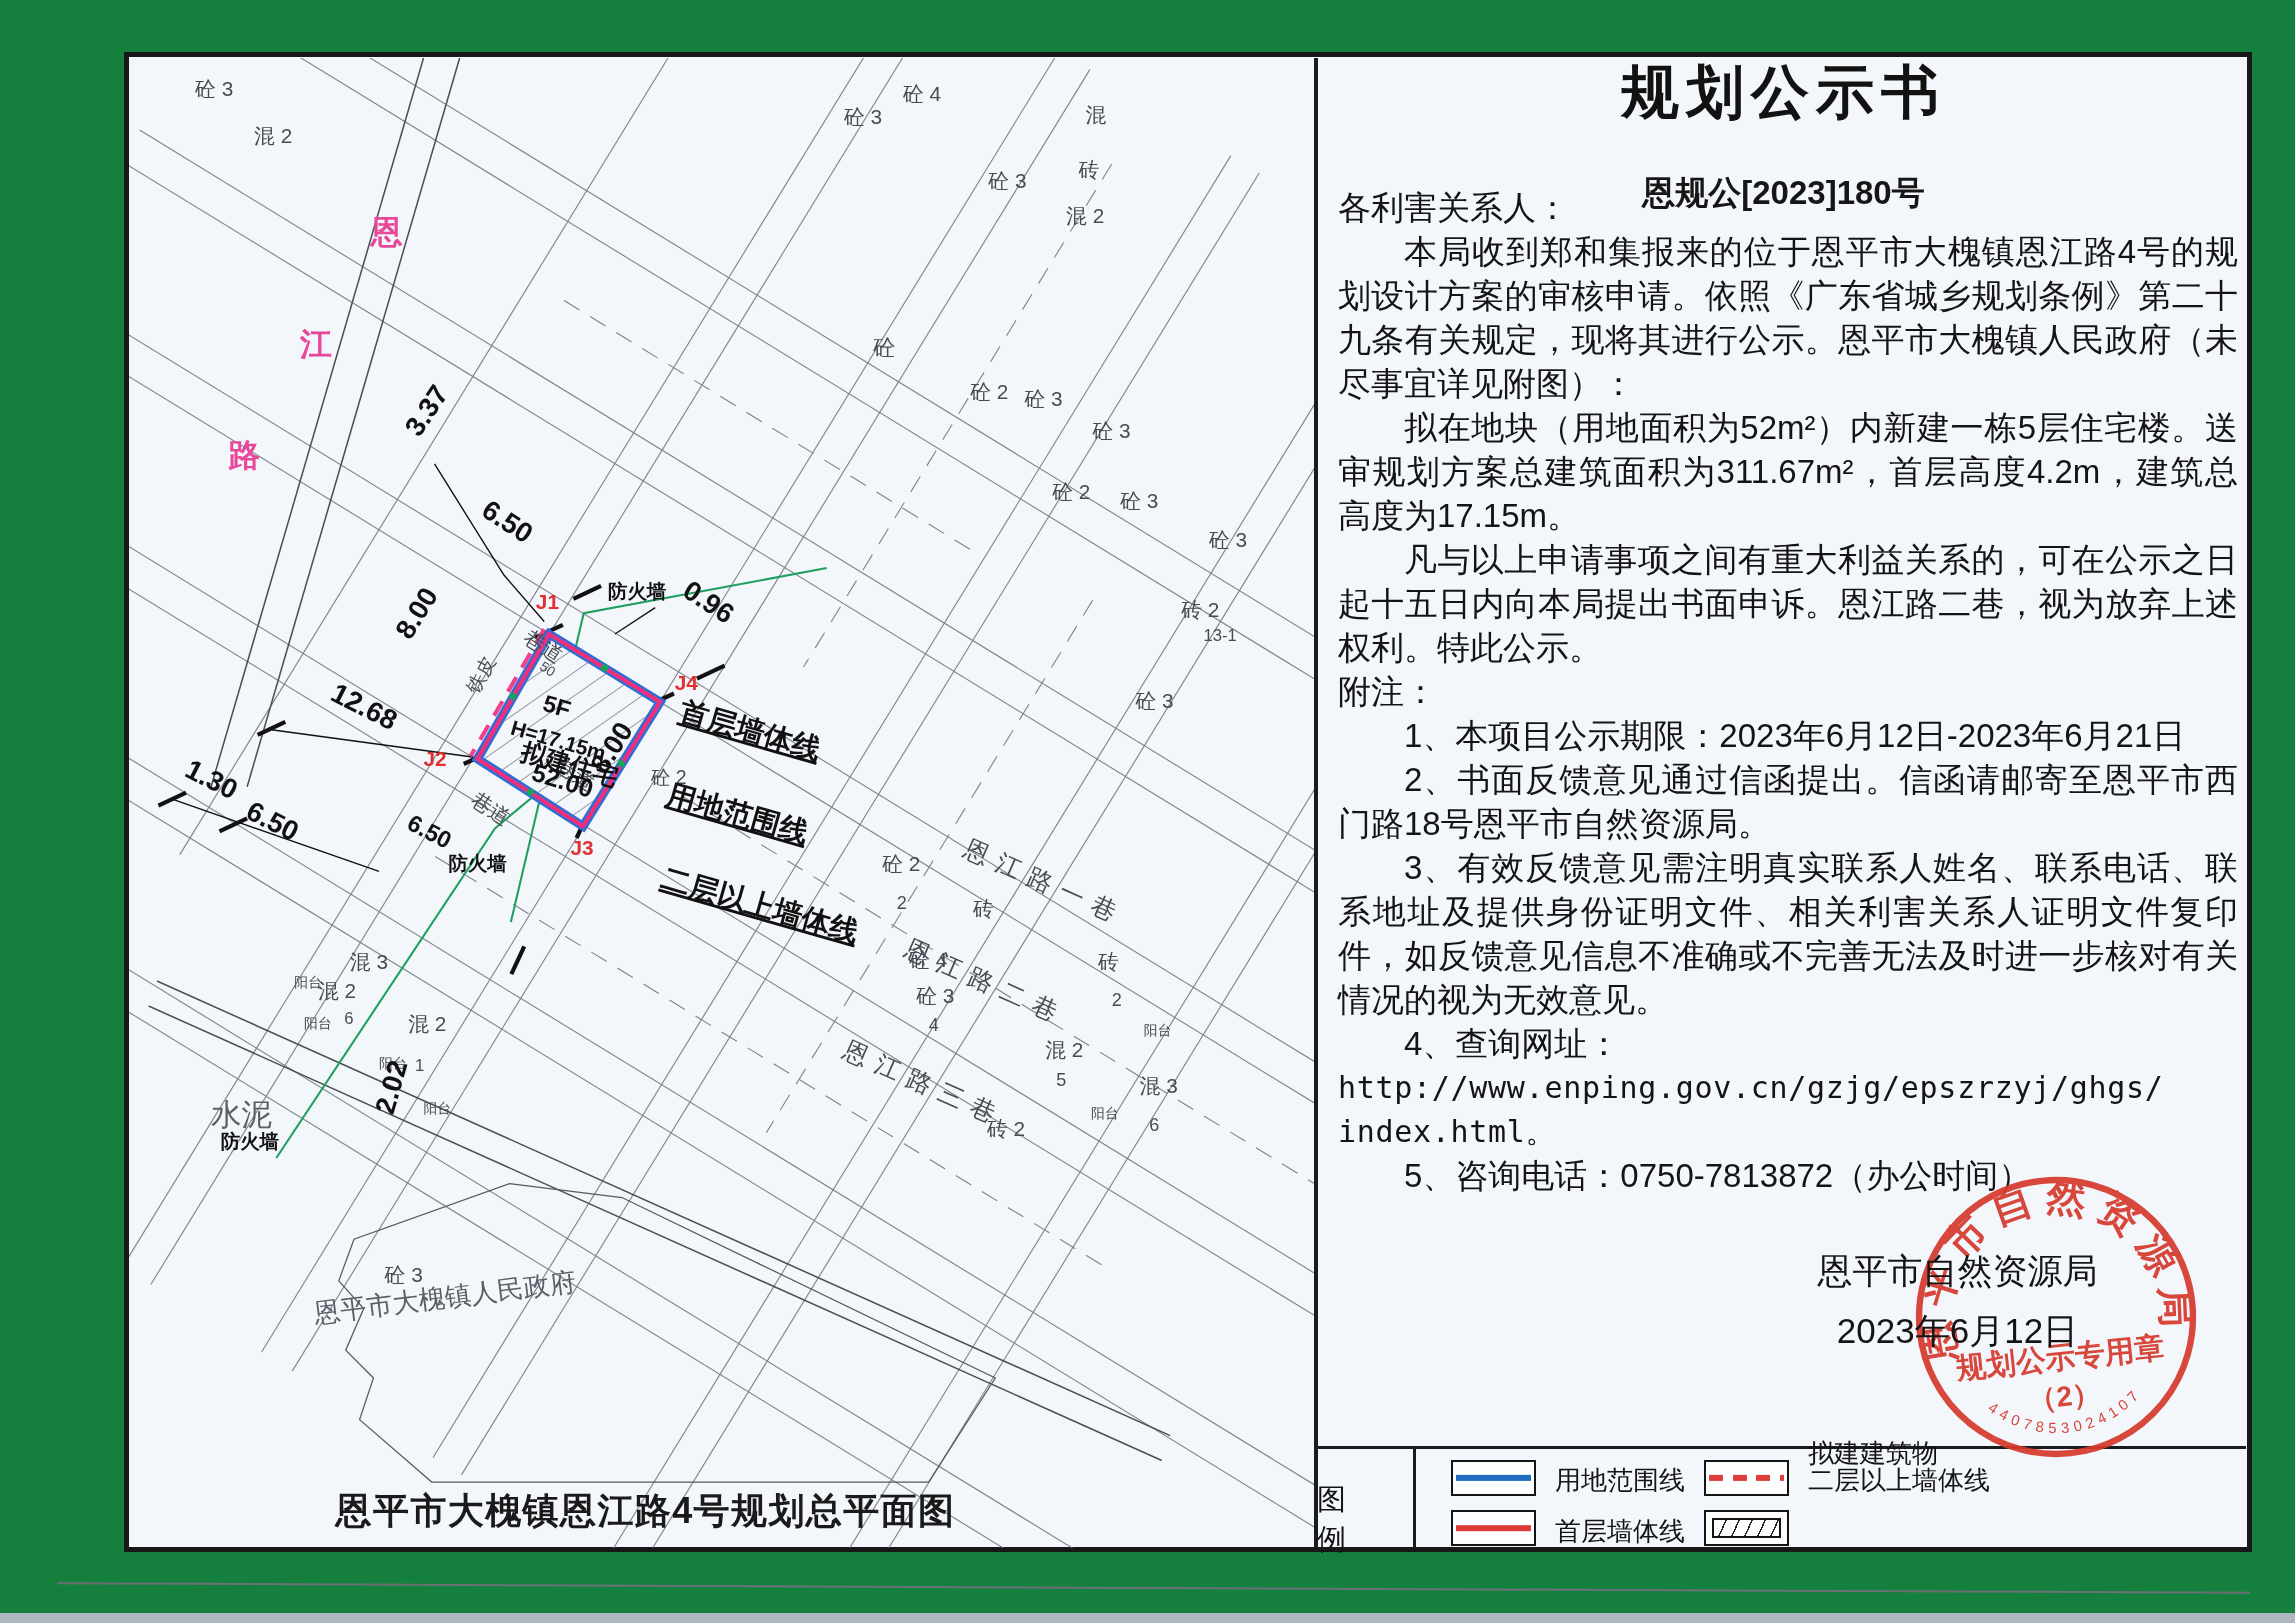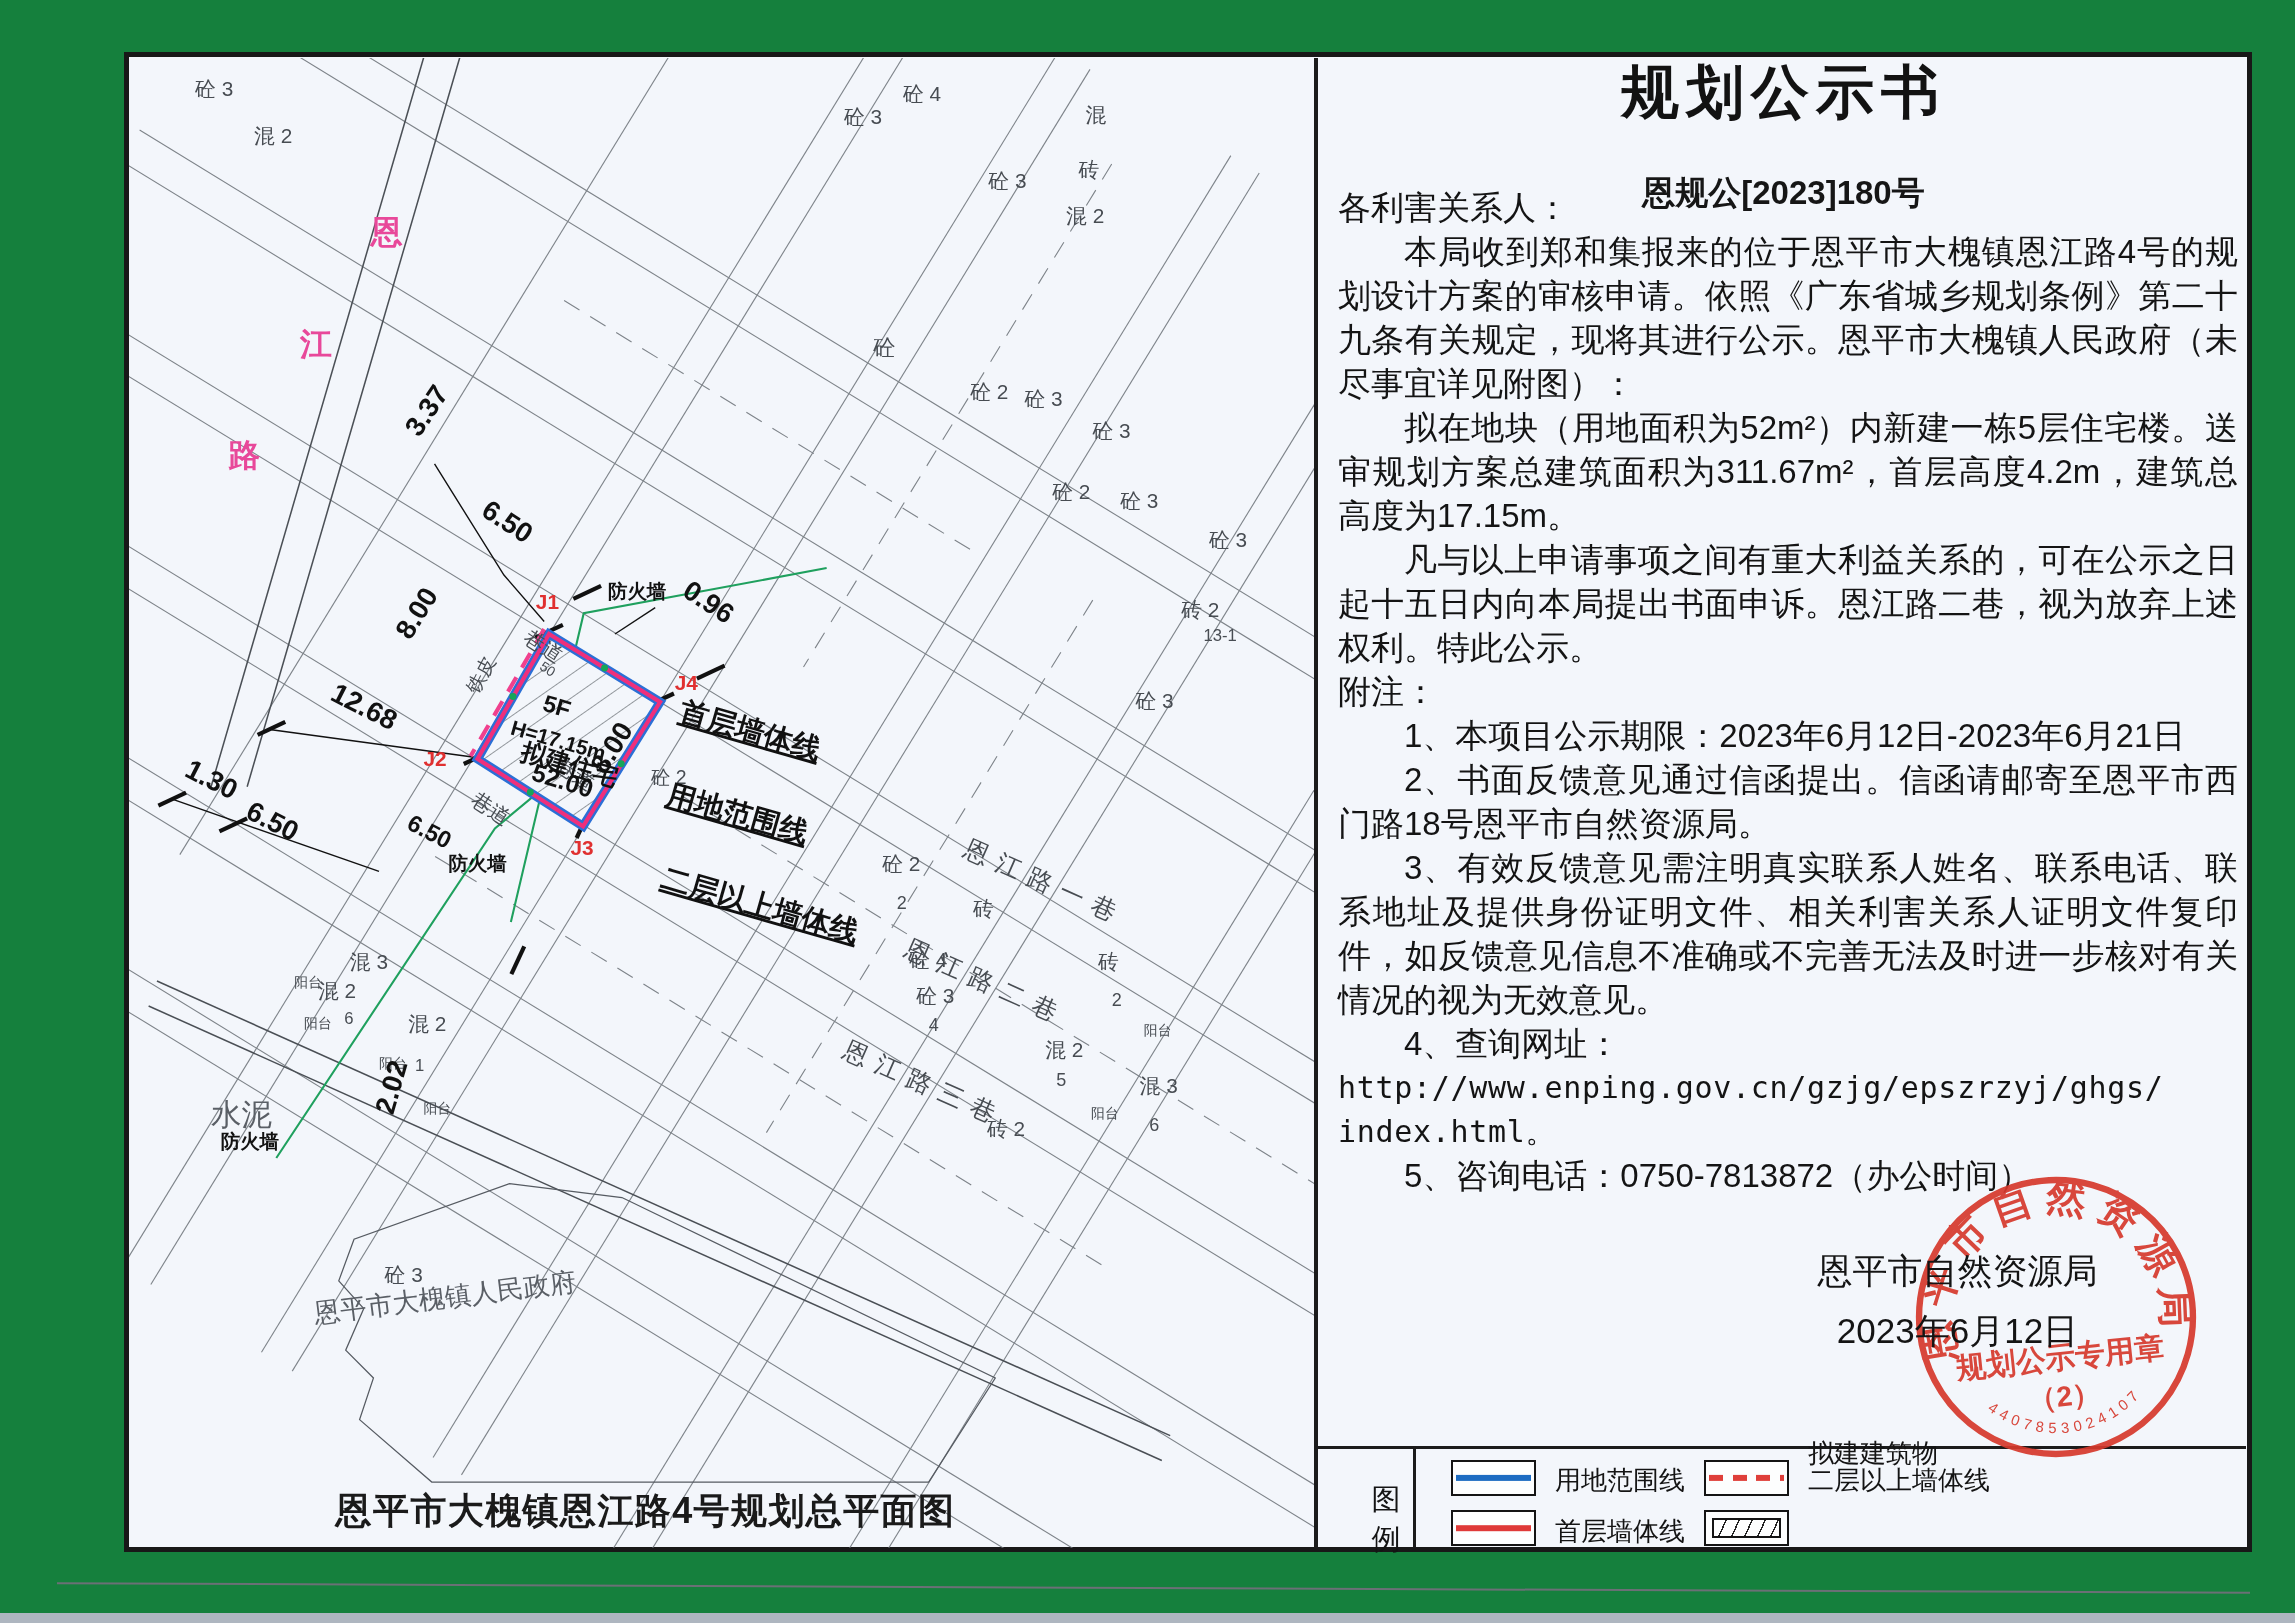--- a/index.html
+++ b/index.html
@@ -21,21 +21,21 @@
      font-size:33px;font-weight:700;color:#161616;margin-top:44px;}
   .notice-body{position:absolute;left:1338px;top:186px;width:900px;font-size:33px;line-height:44px;color:#141414;}
   .notice-body p{margin:0;text-align:justify;}
   .indent{text-indent:2em;}
   .url-line{font-family:"DejaVu Sans Mono","Liberation Mono",monospace;font-size:30px;letter-spacing:0.7px;}
   .signature-agency{position:absolute;left:1763px;top:1248px;width:389px;text-align:center;font-size:35px;color:#141414;z-index:3;}
   .signature-date{position:absolute;left:1763px;top:1308px;width:389px;text-align:center;font-size:35px;color:#141414;z-index:3;}
   .stamp{position:absolute;left:1907px;top:1168px;width:298px;height:298px;z-index:2;opacity:.92;transform:rotate(-6deg);}
 
   
-  .legend-title{position:absolute;left:1317px;top:1480px;width:96px;text-align:right;
+  .legend-title{position:absolute;left:1317px;top:1480px;width:96px;text-align:left;
      font-size:29px;letter-spacing:12.5px;color:#141414;}
   .legend-label{position:absolute;font-size:26px;color:#141414;white-space:nowrap;}
   .swatch{position:absolute;width:81px;height:32px;background:#fdfefe;border:2.1px solid #141414;}
   .swatch .line{position:absolute;left:2.8px;right:2.8px;top:50%;transform:translateY(-50%);}
   .line-blue{height:6.2px;background:#1d6cc2;}
   .line-red{height:5.6px;background:#df3a38;}
   .line-red-dash{height:6.2px;background:repeating-linear-gradient(90deg,#df3f3a 0 14px,transparent 14px 23.6px);}
   .swatch-hatch-inner{position:absolute;left:5.6px;right:5.6px;top:5.6px;bottom:5.6px;border:2.8px solid #141414;
      background:repeating-linear-gradient(115deg,transparent 0 10.4px,#222 10.4px 11.8px);}
 

